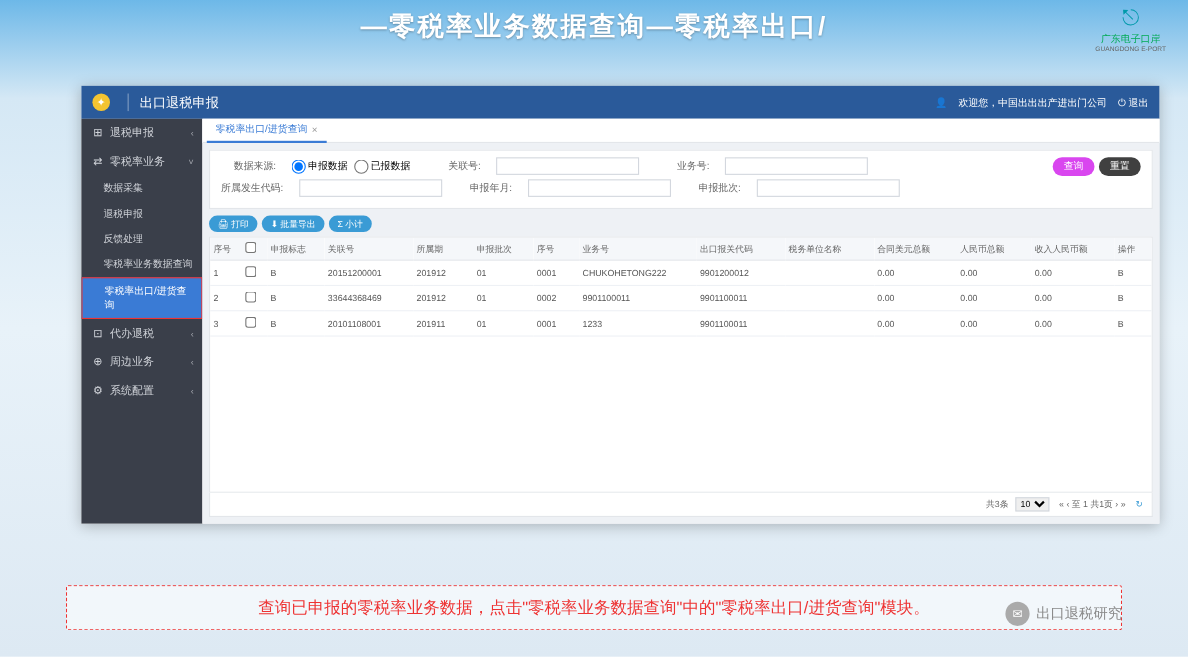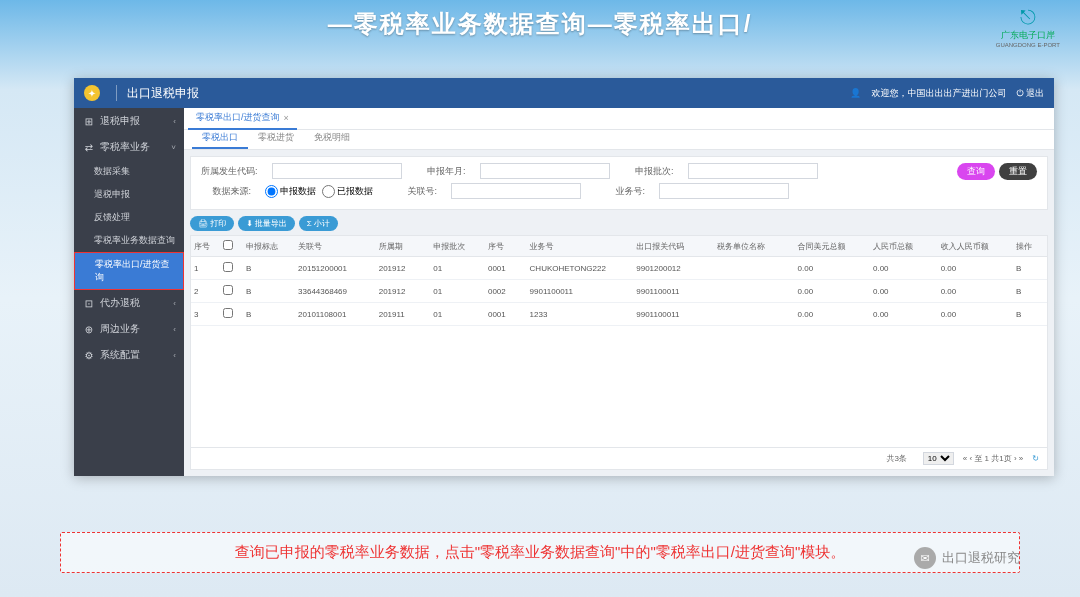--- a/index.html
+++ b/index.html
@@ -45,21 +45,21 @@
 .btn-pill.reset { background: #404040; }
 .action-bar { margin: 0 6px 4px; display: flex; gap: 4px; }
 .btn-sm { background: #3a9bd5; color: #fff; border: none; border-radius: 10px; padding: 2px 8px; font-size: 8px; cursor: pointer; display: flex; align-items: center; gap: 2px; }
 .data-table { margin: 0 6px; background: #fff; border: 1px solid #e3e6ea; font-size: 8px; flex: 1; overflow: auto; min-height: 0; }
 .data-table table { width: 100%; border-collapse: collapse; table-layout: fixed; }
 .data-table th { background: #f5f7fa; color: #666; font-weight: normal; padding: 4px 3px; border-bottom: 1px solid #e3e6ea; text-align: left; white-space: nowrap; overflow: hidden; }
 .data-table td { padding: 5px 3px; border-bottom: 1px solid #eef1f5; color: #555; white-space: nowrap; overflow: hidden; }
 .data-table td.num, .data-table th.num { text-align: left; }
 .data-table input[type=checkbox] { width: 10px; height: 10px; }
 .pagination { background: #fff; margin: 0 6px 6px; border: 1px solid #e3e6ea; border-top: none; padding: 4px 8px; font-size: 8px; color: #666; display: flex; justify-content: flex-end; align-items: center; gap: 6px; }
-.pagination select { font-size: 8px; border: 1px solid #d3d7de; margin-left: 10px; }
+.pagination select { font-size: 8px; border: 1px solid #d3d7de; }
 .pagination .pg-btn { cursor: pointer; padding: 0 3px; }
 .pagination .refresh { color: #3a9bd5; cursor: pointer; }
 .bottom-note { position: absolute; bottom: 24px; left: 60px; right: 60px; border: 1px dashed #e33; padding: 10px 16px; text-align: center; font-size: 15px; color: #e33; border-radius: 2px; background: rgba(255,255,255,.6); }
 .wechat-tag { position: absolute; right: 60px; bottom: 28px; display: flex; align-items: center; gap: 6px; font-size: 13px; color: #888; }
 .wechat-tag .wico { width: 22px; height: 22px; background: #aaa; border-radius: 50%; display: flex; align-items: center; justify-content: center; color: #fff; font-size: 11px; }
 </style>
 </head>
 <body>
 
 <div class="top-banner">
@@ -117,50 +117,45 @@
       </div>
     </div>
 
     <div class="content">
       <div class="tab-bar">
         <div class="tab">
           <span>零税率出口/进货查询</span>
           <span class="x">×</span>
         </div>
       </div>
-      <div class="inner-tabs">
-        <div class="inner-tab active">零税出口</div>
-        <div class="inner-tab">零税进货</div>
-        <div class="inner-tab">免税明细</div>
-      </div>
 
       <div class="filter-box">
-        <div class="filter-row">
-          <label>所属发生代码:</label>
-          <input type="text" style="">
-          <label>申报年月:</label>
-          <input type="text" style="">
-          <label>申报批次:</label>
-          <input type="text" style="">
-        </div>
         <div class="filter-row">
           <label>数据来源:</label>
           <div class="radio-group">
             <span class="rad">
                 <input type="radio" checked="" style="">
                 <span>申报数据</span>
               </span>
             <span class="rad">
                 <input type="radio" style="">
                 <span>已报数据</span>
               </span>
           </div>
           <label>关联号:</label>
           <input type="text" style="">
           <label>业务号:</label>
+          <input type="text" style="">
+        </div>
+        <div class="filter-row">
+          <label>所属发生代码:</label>
+          <input type="text" style="">
+          <label>申报年月:</label>
+          <input type="text" style="">
+          <label>申报批次:</label>
           <input type="text" style="">
         </div>
         <div class="filter-actions">
           <button class="btn-pill">查询</button>
           <button class="btn-pill reset">重置</button>
         </div>
       </div>
 
       <div class="action-bar">
         <button class="btn-sm">🖨 <span>打印</span></button>

